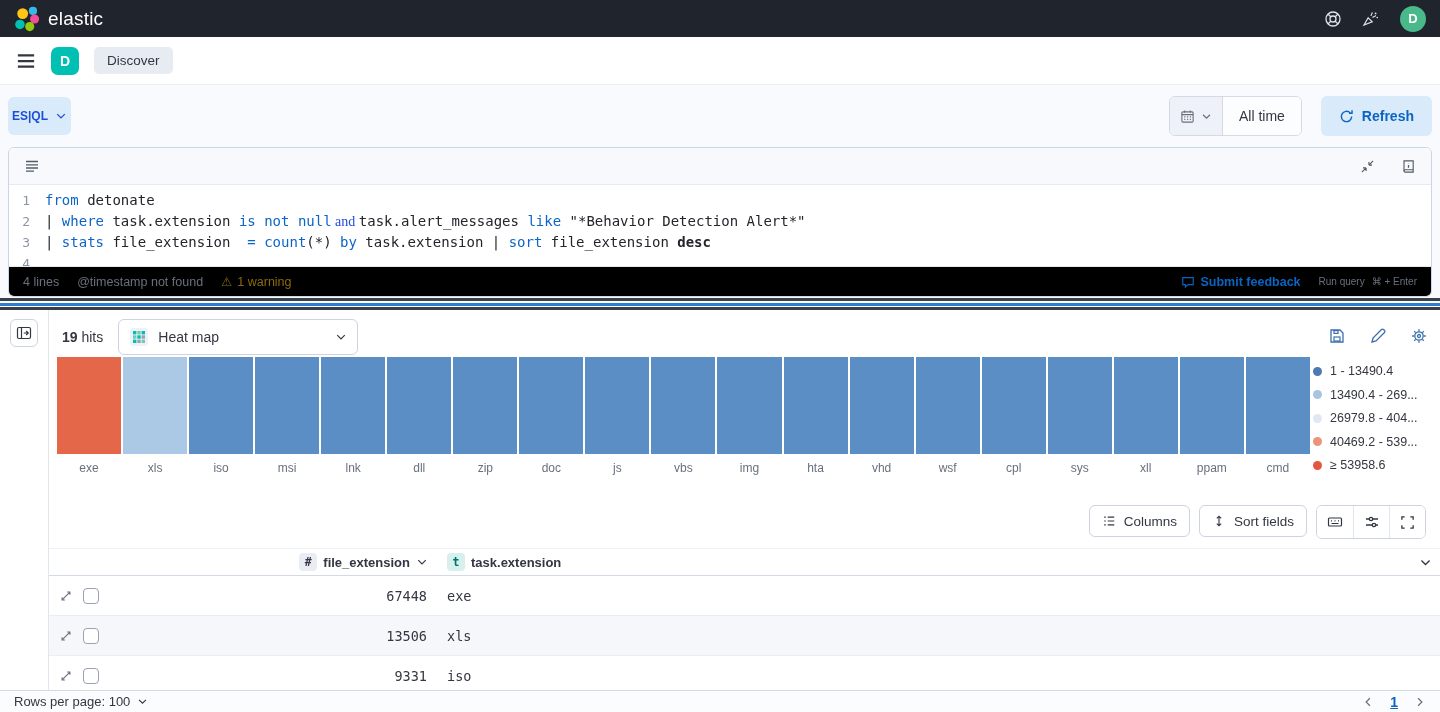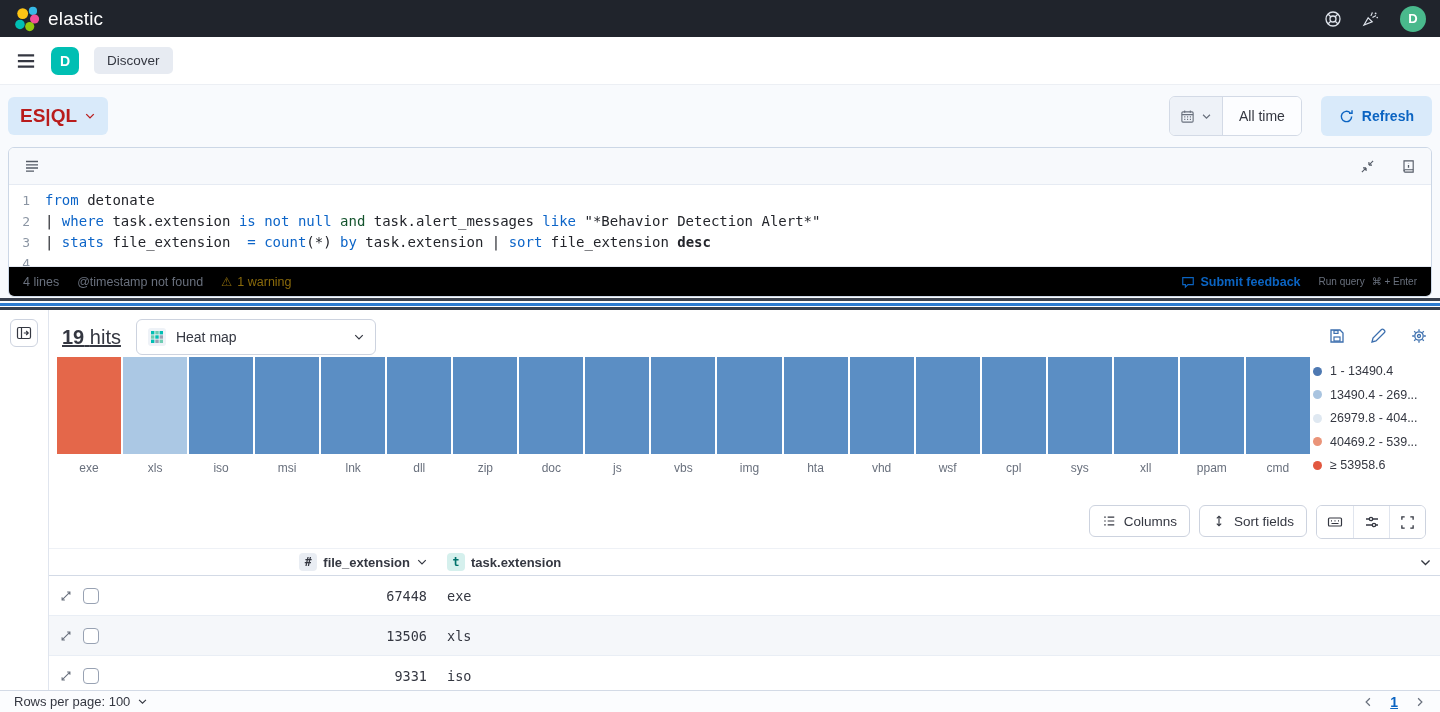--- a/index.html
+++ b/index.html
@@ -28,22 +28,22 @@
   .tabbar { position:absolute; top:37px; left:0; width:1440px; height:48px; background:#fff;
     display:flex; align-items:center; gap:15px; padding:0 16px; border-bottom:1px solid #eceff4; }
   .space-badge { width:28px; height:28px; border-radius:7px; background:#00bfb3; color:#fff; font-weight:700;
     font-size:14px; display:flex; align-items:center; justify-content:center; border:none; cursor:pointer; }
   .discover-tab { height:27px; padding:0 13px; background:#e7ebf2; border:none; border-radius:5px;
     font-size:13.5px; color:#343741; font-family:inherit; cursor:pointer; }
 
   
   .querysec { position:absolute; top:85px; left:0; width:1440px; height:213px; background:#f8fafd; }
   .querybar { display:flex; align-items:center; padding:11px 8px 0 8px; }
-  .esql-btn { height:38px; padding:0 12px; background:#d9eafa; border:none; border-radius:6px;
-    color:#b91c1c; font-weight:700; font-size:19px; font-family:inherit; display:flex; align-items:center; gap:7px; cursor:pointer; }
+  .esql-btn { height:38px; padding:0 4px; background:#d9eafa; border:none; border-radius:6px;
+    color:#1d4ed8; font-weight:700; font-size:12px; font-family:inherit; display:flex; align-items:center; gap:7px; cursor:pointer; }
   .qb-right { margin-left:auto; display:flex; align-items:flex-start; gap:19px; }
   .timegroup { display:flex; height:40px; border:1px solid #d3dae6; border-radius:6px; overflow:hidden; background:#fff; }
   .cal-btn { display:flex; align-items:center; gap:6px; padding:0 10px; background:#eef2f8; border:none;
     border-right:1px solid #d3dae6; color:#69707d; cursor:pointer; }
   .alltime-btn { padding:0 16px; background:#fcfdff; border:none; font-size:14px; color:#343741;
     font-family:inherit; cursor:pointer; }
   .refresh-btn { height:40px; padding:0 18px; background:#d9eafa; border:none; border-radius:6px;
     color:#0b64c2; font-weight:700; font-size:14px; font-family:inherit; display:flex; align-items:center; gap:8px; cursor:pointer; }
 
   
@@ -52,21 +52,21 @@
   .editor-toolbar { height:37px; background:#f7f9fc; border-bottom:1px solid #e6ebf3; display:flex;
     align-items:center; padding:0 15px; color:#545b66; flex:none; }
   .editor-toolbar-right { margin-left:auto; display:flex; gap:26px; color:#545b66; }
   .code-area { flex:1; overflow:hidden; padding-top:5px; cursor:text; }
   .code-line { display:flex; height:21px; line-height:21px; font-size:14px; }
   .line-num { width:36px; text-align:right; padding-right:15px; color:#8b95a3; font-size:13px;
     font-family:"DejaVu Sans Mono","Liberation Mono",monospace; flex:none; }
   .line-content { white-space:pre; font-family:"DejaVu Sans Mono","Liberation Mono",monospace; color:#23252b; }
   .tok-kw { color:#0d65c8; }
   .tok-plain { color:#23252b; }
-  .tok-muted { color:#14532d; }
+  .tok-muted { color:#1d4ed8;font-family:Liberation Serif, serif; }
   .tok-bold { color:#23252b; font-weight:700; }
   .editor-footer { height:30px; background:#000000; border-top:1px solid #e6ebf3; display:flex;
     align-items:center; gap:18px; padding:0 14px; font-size:12.5px; color:#69707d; flex:none; }
   .warn { color:#8a6a0b; display:flex; align-items:center; gap:5px; background:none; border:none;
     font:inherit; color:#8a6a0b; cursor:pointer; }
   .editor-footer-right { margin-left:auto; display:flex; align-items:center; gap:18px; }
   .feedback-btn { display:flex; align-items:center; gap:6px; color:#0b64c2; font-weight:600; background:none;
     border:none; font-size:12.5px; font-family:inherit; cursor:pointer; }
   .runq { display:flex; align-items:center; gap:7px; background:none; border:none; font-family:inherit;
     font-size:10px; color:#69707d; cursor:pointer; }
@@ -80,21 +80,21 @@
   .splitter .l5 { height:3px; background:#39404d; }
 
   
   .results { position:absolute; top:310px; left:0; width:1440px; height:402px; background:#fff; }
   .rail-btn { position:absolute; left:10px; top:9px; width:28px; height:28px; border:1px solid #cdd3df;
     border-radius:6px; background:#fff; color:#343741; display:flex; align-items:center; justify-content:center; cursor:pointer; }
   .rail-divider { position:absolute; left:48px; top:0; height:380px; border-left:1px solid #e0e5ee; }
   .results-main { margin-left:49px; position:relative; height:380px; overflow:hidden; }
 
   .hits-row { display:flex; align-items:center; gap:15px; padding:9px 0 0 13px; height:45px; }
-  .hits-text { font-size:20px;text-decoration:underline; }
+  .hits-text { font-size:14px; }
   .hits-text b { font-weight:700; }
   .viz-select { width:240px; height:36px; border:1px solid #cdd3df; border-radius:6px; background:#fff;
     display:flex; align-items:center; gap:9px; padding:0 10px; font-size:14px; color:#343741;
     font-family:inherit; cursor:pointer; }
   .viz-select .chev { margin-left:auto; }
   .hits-actions { position:absolute; right:13px; top:18px; display:flex; gap:25px; color:#3c6fae; }
 
   .chart-row { margin:2px 0 0 8px; width:1253px; display:flex; gap:2px; }
   .hm-col { flex:1; display:flex; flex-direction:column; }
   .hm-cell { height:97px; }

